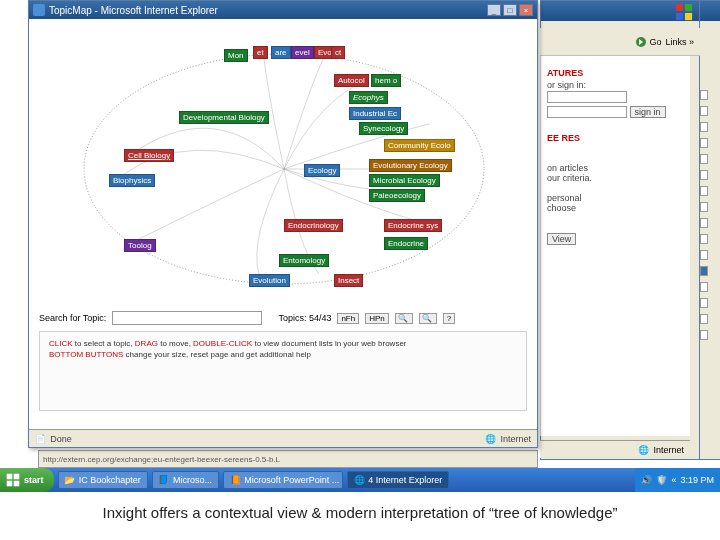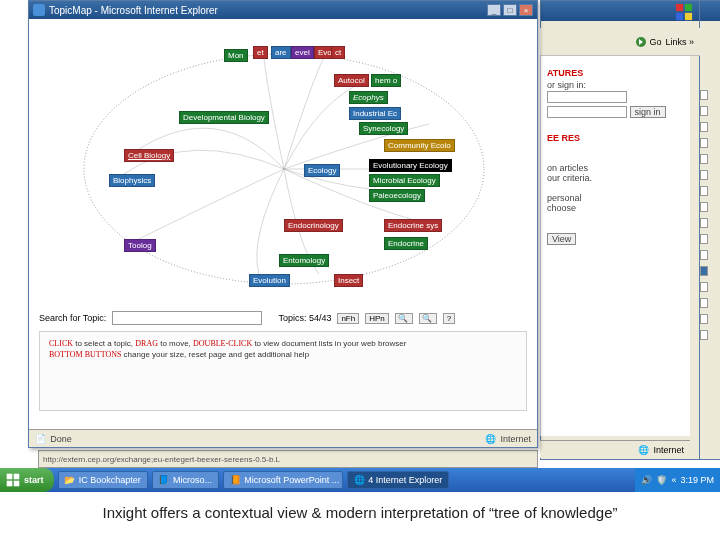--- a/index.html
+++ b/index.html
@@ -30,21 +30,21 @@
   .winbtn.close { background:#d97762; color:#fff; }
 
   .canvas { position: relative; width: 100%; height: 310px; background: #fff; overflow:hidden; }
   .ellipse-wrap { position:absolute; left:40px; top:20px; width:430px; height:260px; pointer-events:none; }
   .node { position:absolute; font-size:8px; padding:1px 3px; white-space:nowrap; color:#fff; border:1px solid rgba(0,0,0,0.25); }
   .topicbar { position:absolute; left:10px; top:310px; right:10px; display:flex; align-items:center; gap:6px; font-size:9px; }
   .topicbar input { width:150px; height:14px; border:1px solid #999; font-size:9px; }
   .topicbar .stat { margin-left:10px; }
   .nav-btn { border:1px solid #999; background:#eee; padding:0 3px; font-size:8px; }
   .helptext { position:absolute; left:20px; top:338px; right:20px; font-size:8px; line-height:1.35; color:#333; }
-  .helptext .k { color:#c00;font-family:Liberation Serif, serif; }
+  .helptext .k { color:#c00; }
   .statusbar { position:absolute; left:0; bottom:0; right:0; height:18px; background:#ece9d8; border-top:1px solid #999; display:flex; align-items:center; padding:0 6px; font-size:9px; color:#444; }
   .statusbar .spacer { flex:1; }
   .helptext-box { position:absolute; left:10px; top:330px; right:10px; height:80px; border:1px solid #d0d0d0; background:#fbfbfb; }
 
   .taskbar { position:absolute; left:0; top:468px; right:0; height:24px; background: linear-gradient(#3a81d8,#245cb3); display:flex; align-items:center; font-size:9px; color:#fff; }
   .start { height:100%; background: linear-gradient(#5fb55a,#2f8a2a); display:flex; align-items:center; padding:0 10px 0 6px; font-weight:bold; border-radius:0 10px 10px 0; gap:4px; }
   .task-item { height:18px; margin-left:4px; background:#5a8fd6; border:1px solid #2f63a8; padding:0 6px; display:flex; align-items:center; gap:3px; border-radius:2px; max-width:120px; overflow:hidden; white-space:nowrap; }
   .task-item.active { background:#1f4e89; }
   .tray { margin-left:auto; height:100%; background:#1f7fd6; display:flex; align-items:center; padding:0 6px; gap:4px; }
   .caption { position:absolute; left:0; top:504px; width:720px; text-align:center; font-size:15px; font-family: Arial, sans-serif; color:#222; }
@@ -150,21 +150,21 @@
         <div class="node" style="left: 302px; top: 27px; background: rgb(176, 48, 48);">ct</div>
         <div class="node" style="left: 305px; top: 55px; background: rgb(176, 48, 48);">Autocol</div>
         <div class="node" style="left: 342px; top: 55px; background: rgb(26, 122, 46);">hem o</div>
         <div class="node" style="left: 320px; top: 72px; background: rgb(26, 122, 46); font-style: italic;">Ecophys</div>
         <div class="node" style="left: 320px; top: 88px; background: rgb(46, 111, 176);">Industrial Ec</div>
         <div class="node" style="left: 330px; top: 103px; background: rgb(26, 122, 46);">Synecology</div>
         <div class="node" style="left: 150px; top: 92px; background: rgb(26, 122, 46);">Developmental Biology</div>
         <div class="node" style="left: 355px; top: 120px; background: rgb(184, 134, 11);">Community Ecolo</div>
         <div class="node" style="left: 95px; top: 130px; background: rgb(176, 48, 48); text-decoration: underline;">Cell Biology</div>
         <div class="node" style="left: 275px; top: 145px; background: rgb(46, 111, 176);">Ecology</div>
-        <div class="node" style="left: 340px; top: 140px; background: #000000;">Evolutionary Ecology</div>
+        <div class="node" style="left: 340px; top: 140px; background: #a16207;">Evolutionary Ecology</div>
         <div class="node" style="left: 80px; top: 155px; background: rgb(46, 111, 176);">Biophysics</div>
         <div class="node" style="left: 340px; top: 155px; background: rgb(26, 122, 46);">Microbial Ecology</div>
         <div class="node" style="left: 340px; top: 170px; background: rgb(26, 122, 46);">Paleoecology</div>
         <div class="node" style="left: 255px; top: 200px; background: rgb(176, 48, 48);">Endocrinology</div>
         <div class="node" style="left: 355px; top: 200px; background: rgb(176, 48, 48);">Endocrine sys</div>
         <div class="node" style="left: 95px; top: 220px; background: rgb(106, 46, 154);">Toolog</div>
         <div class="node" style="left: 355px; top: 218px; background: rgb(26, 122, 46);">Endocrine</div>
         <div class="node" style="left: 250px; top: 235px; background: rgb(26, 122, 46);">Entomology</div>
         <div class="node" style="left: 220px; top: 255px; background: rgb(46, 111, 176);">Evolution</div>
         <div class="node" style="left: 305px; top: 255px; background: rgb(176, 48, 48);">Insect</div>

